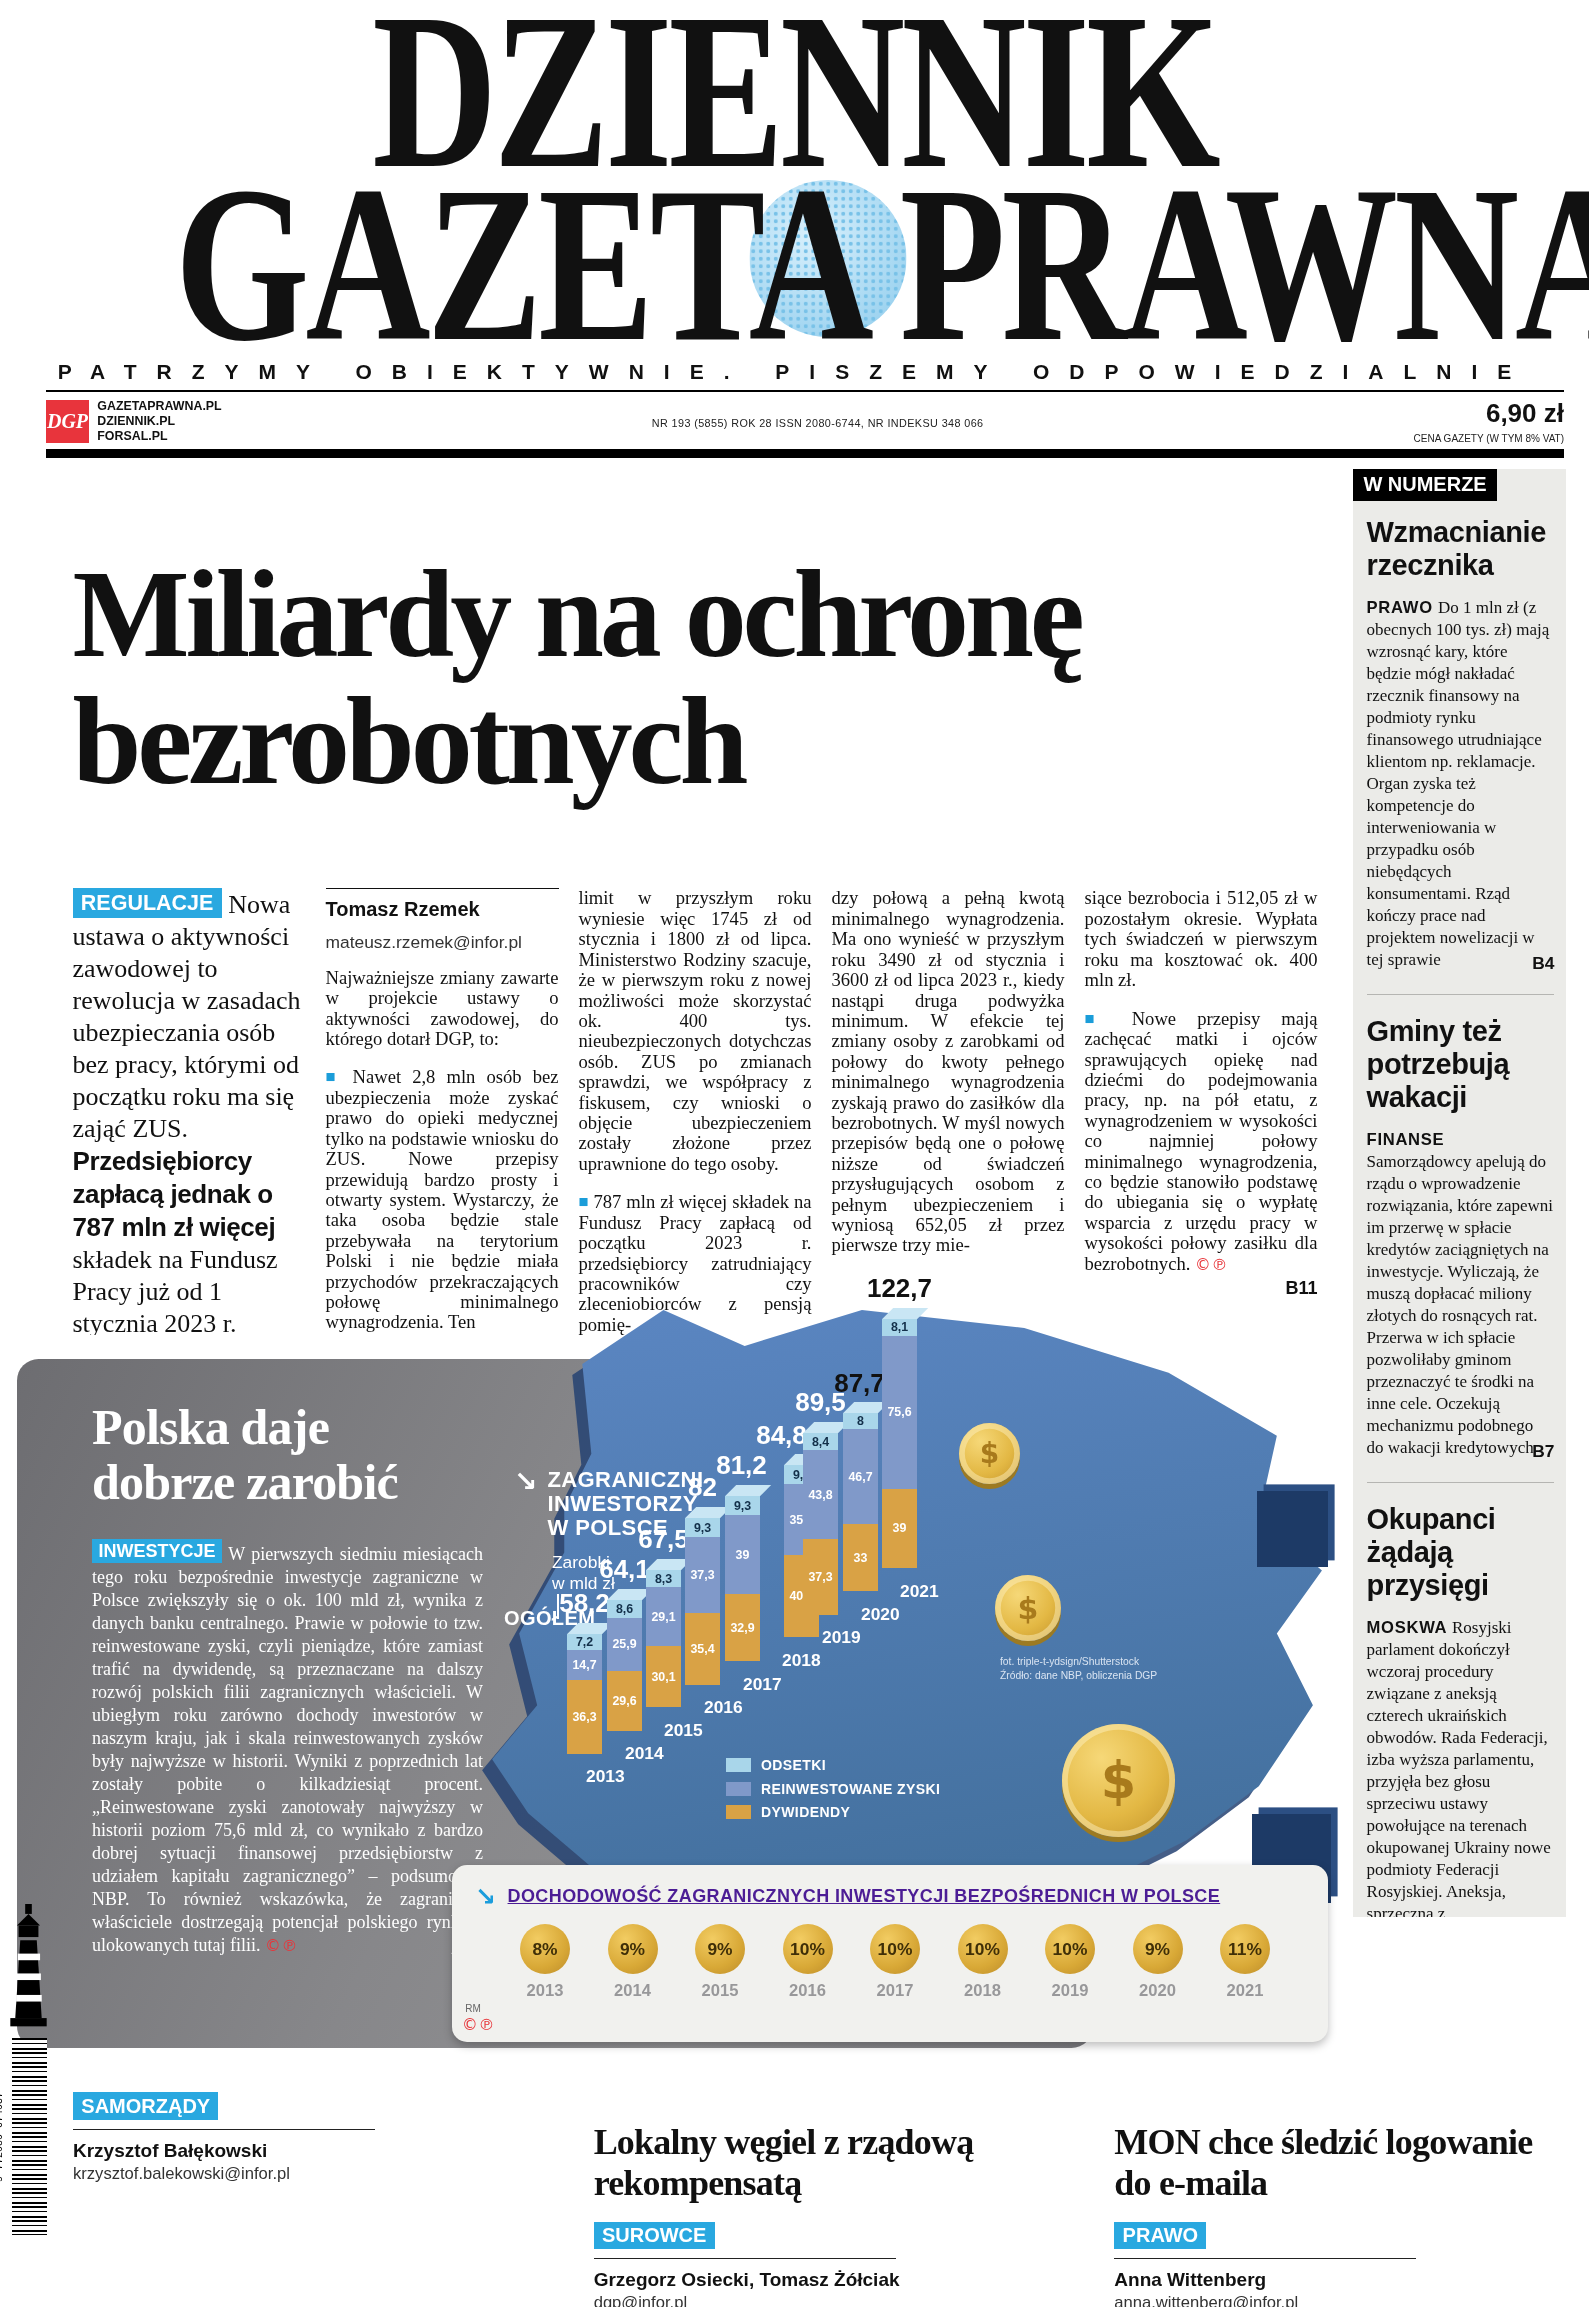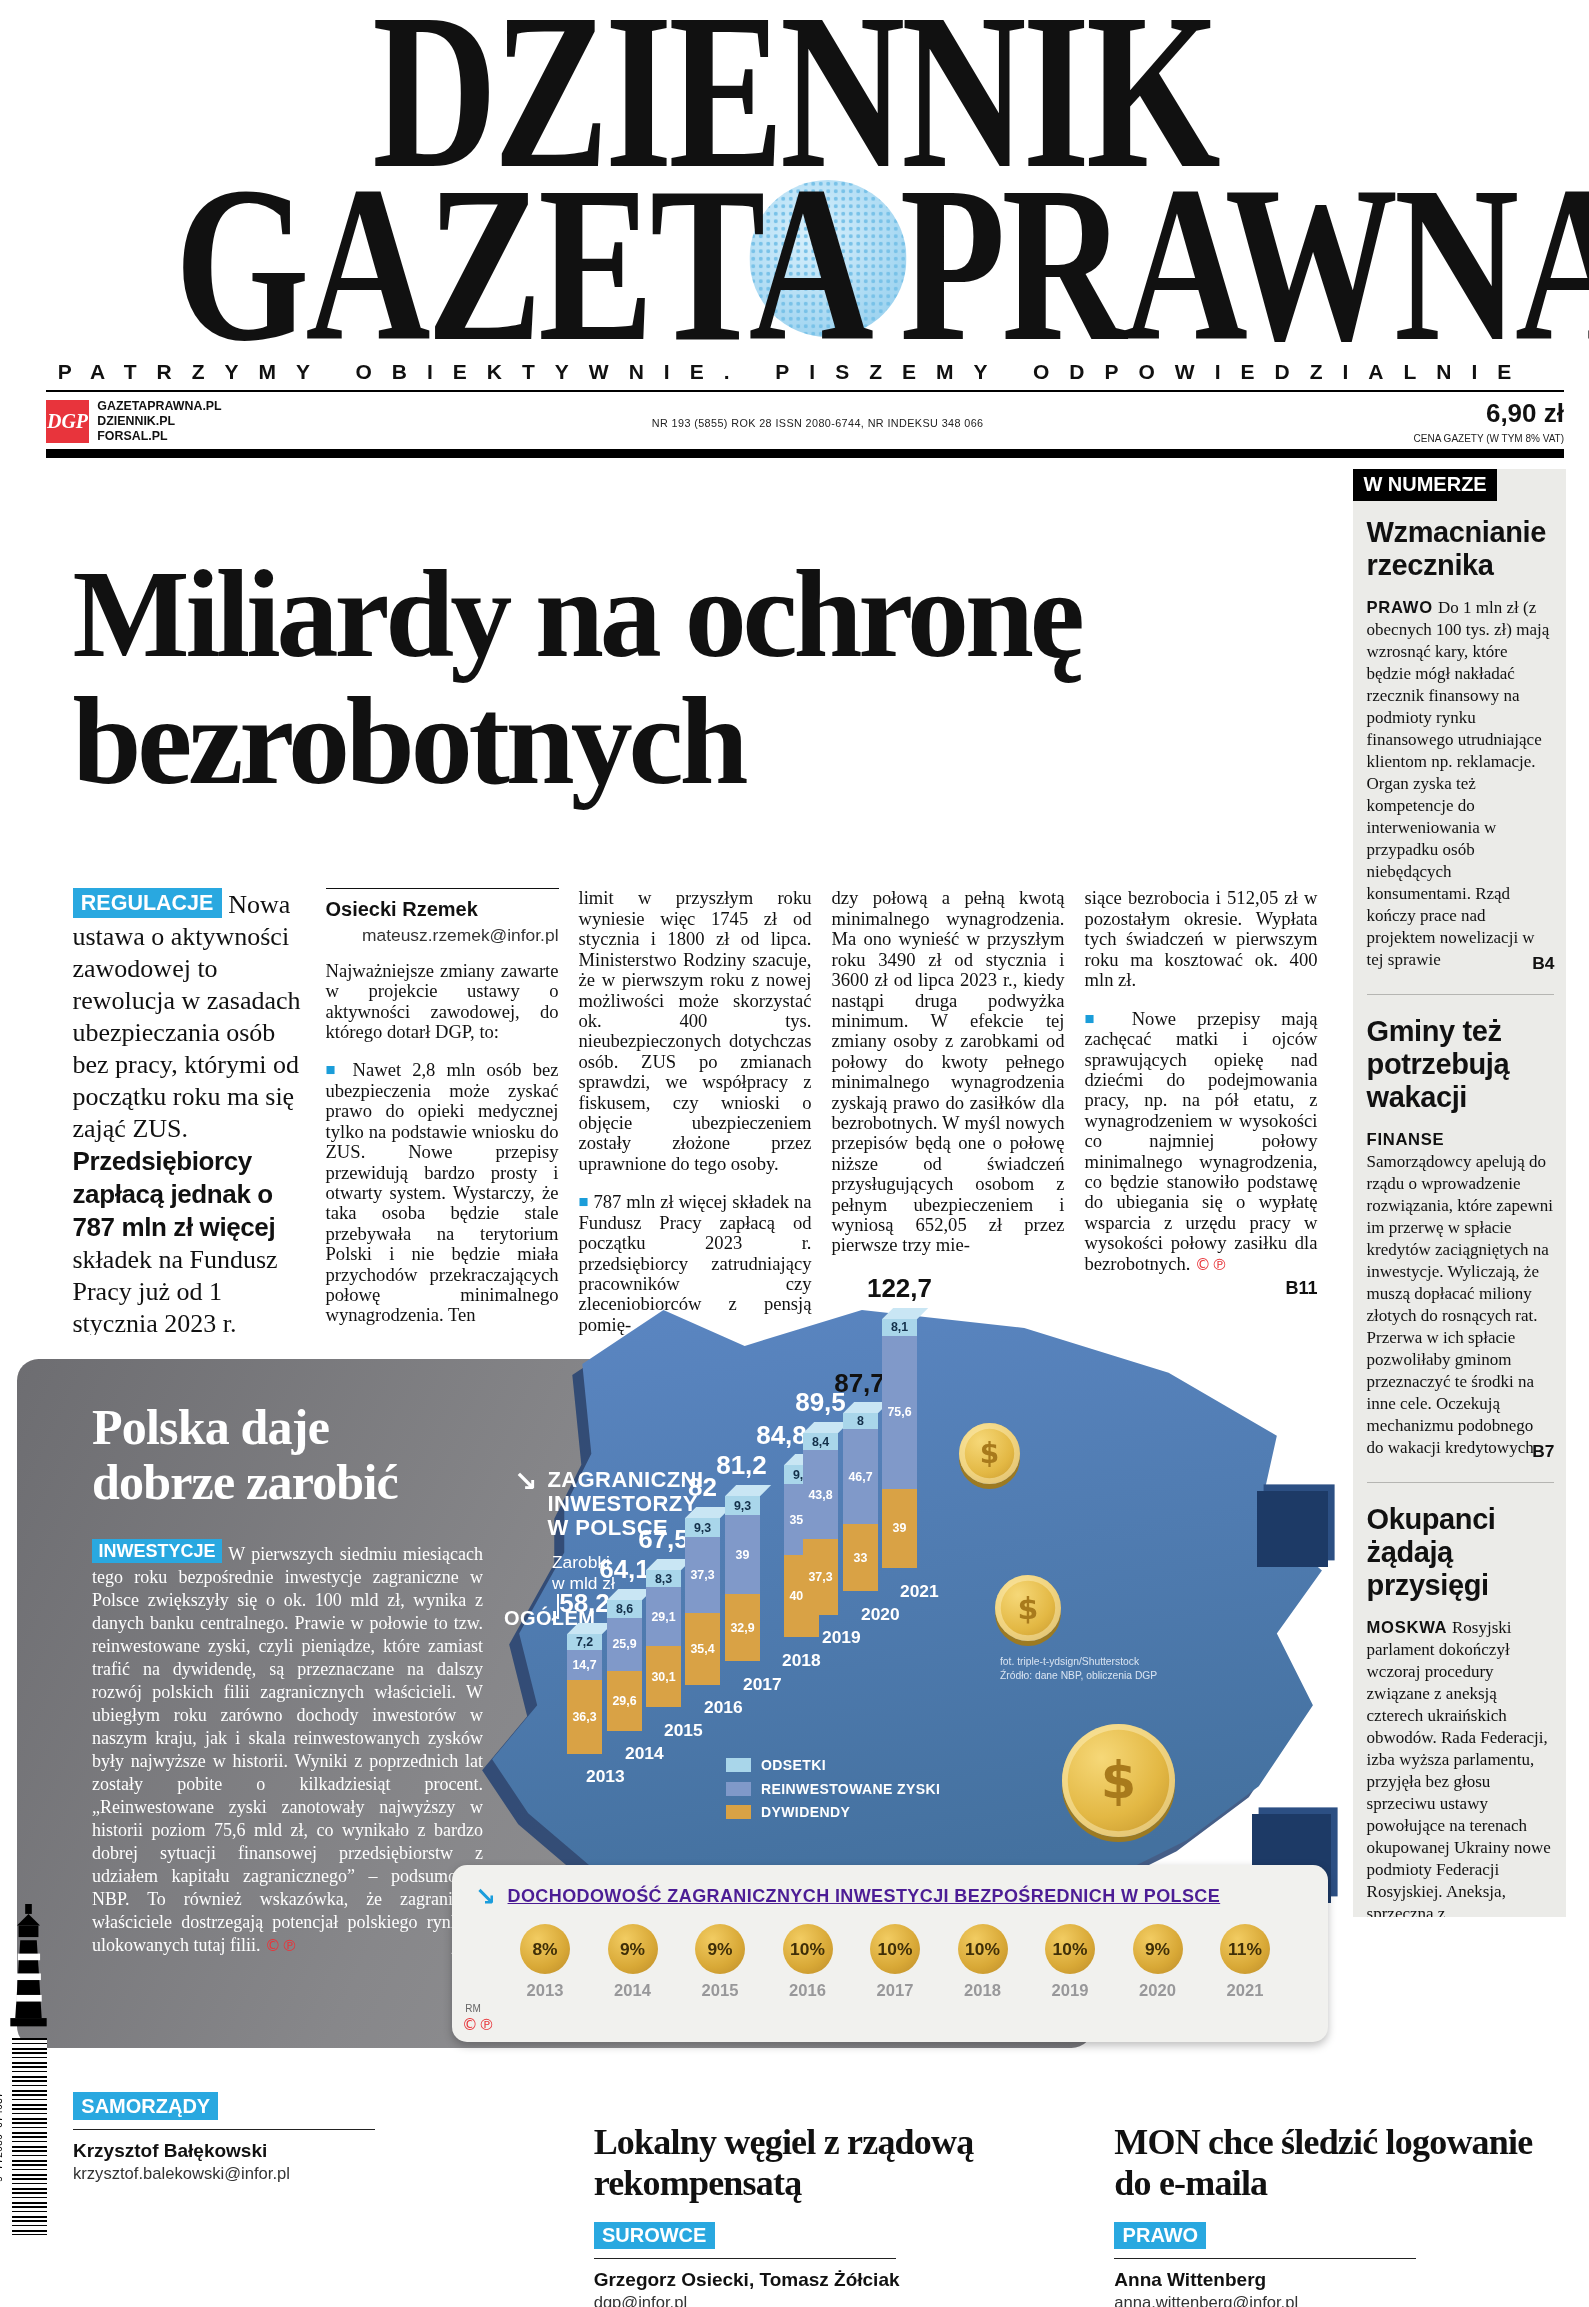--- a/index.html
+++ b/index.html
@@ -35,21 +35,21 @@
   .sidebar{width:209px;margin-left:12.4px;background:#ebebe8;padding:0 11.6px 8.3px 13.2px;height:1439px;overflow:hidden;}
   
   .headline{margin-left:26.5px;font-weight:bold;font-size:124px;line-height:1.02;letter-spacing:-4.1px;}
   .lead-cols{display:flex;gap:20px;margin:25px 0 0 26.5px;height:447px;overflow:hidden;}
   .lead-col{width:233px;flex:none;text-align:justify;}
   .tag-blue{display:inline-block;background:#29a8e0;color:#fff;font:bold 21.5px "Liberation Sans",sans-serif;
             padding:2.5px 8.3px 1.7px;vertical-align:3.3px;}
   .intro{font-size:26px;line-height:32px;text-align:left;}
   .intro b{font-family:"Liberation Sans",sans-serif;letter-spacing:-0.4px;}
   .author{font:bold 20px "Liberation Sans",sans-serif;border-top:1.7px solid #111;padding-top:8.3px;text-align:left;}
-  .email{font:17.4px "Liberation Sans",sans-serif;color:#333;margin:4px 0 15px;text-align:right;}
+  .email{font:17.4px "Liberation Sans",sans-serif;color:#333;margin:11px 0 15px;text-align:left;}
   .bodytext{font-size:18.6px;line-height:20.4px;}
   .bodytext p{margin:0 0 0;}
   .bodytext p + p{margin-top:18px;}
   .bullet{color:#1b9dd9;font-size:16.6px;vertical-align:0.8px;}
   .endmark{color:#e8353a;font-family:"DejaVu Sans",sans-serif;font-size:15.7px;letter-spacing:0.8px;}
   .pageref{font:bold 18px "Liberation Sans",sans-serif;}
   .ref-line{text-align:right;margin-top:3.3px;}
   
   .sb-tag{display:inline-block;background:#000;color:#fff;font:bold 20px "Liberation Sans",sans-serif;
           padding:4.1px 10px;margin:0 0 15px -13.2px;}
@@ -160,21 +160,21 @@
 
       <div class="lead-cols">
         <div class="lead-col intro">
           <span class="tag-blue">REGULACJE</span>
           <span>Nowa ustawa o aktywności zawodowej to rewolucja w zasadach ubezpieczania osób bez pracy, którymi od początku roku ma się zająć ZUS.</span>
           <b>Przedsiębiorcy zapłacą jednak o 787 mln zł więcej</b>
           <span>składek na Fundusz Pracy już od 1 stycznia 2023 r.</span>
         </div>
 
       <div class="lead-col bodytext">
-            <div class="author">Osiecki Rzemek</div>
+            <div class="author">Tomasz Rzemek</div>
             <div class="email">mateusz.rzemek@infor.pl</div>
             <p>Najważniejsze zmiany zawarte w projekcie ustawy o aktywności zawodowej, do którego dotarł DGP, to: </p>
             <p><span class="bullet">■ </span>Nawet 2,8 mln osób bez ubezpieczenia może zyskać prawo do opieki medycznej tylko na podstawie wniosku do ZUS. Nowe przepisy przewidują bardzo prosty i otwarty system. Wystarczy, że taka osoba będzie stale przebywała na terytorium Polski i nie będzie miała przychodów przekraczających połowę minimalnego wynagrodzenia. Ten </p>
           </div>
           <div class="lead-col bodytext">
             <p>limit w przyszłym roku wyniesie więc 1745 zł od stycznia i 1800 zł od lipca. Ministerstwo Rodziny szacuje, że w pierwszym roku z nowej możliwości może skorzystać ok. 400 tys. nieubezpieczonych dotychczas osób. ZUS po zmianach sprawdzi, we współpracy z fiskusem, czy wnioski o objęcie ubezpieczeniem zostały złożone przez uprawnione do tego osoby. </p>
             <p><span class="bullet">■ </span>787 mln zł więcej składek na Fundusz Pracy zapłacą od początku 2023 r. przedsiębiorcy zatrudniający pracowników czy zleceniobiorców z pensją pomię- </p>
           </div>
           <div class="lead-col bodytext">
             <p>dzy połową a pełną kwotą minimalnego wynagrodzenia. Ma ono wynieść w przyszłym roku 3490 zł od stycznia i 3600 zł od lipca 2023 r., kiedy nastąpi druga podwyżka minimum. W efekcie tej zmiany osoby z zarobkami od połowy do kwoty pełnego minimalnego wynagrodzenia zyskają prawo do zasiłków dla bezrobotnych. W myśl nowych przepisów będą one o połowę niższe od świadczeń przysługujących osobom z pełnym ubezpieczeniem i wyniosą 652,05 zł przez pierwsze trzy mie- </p>

